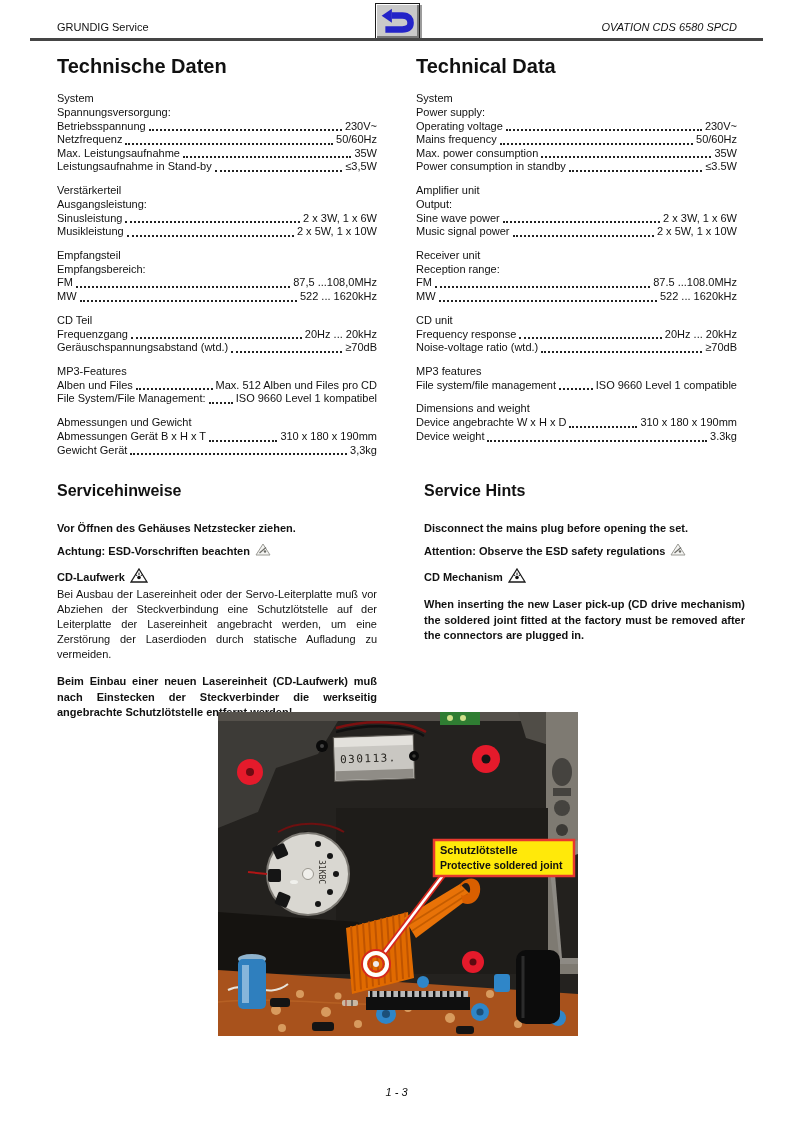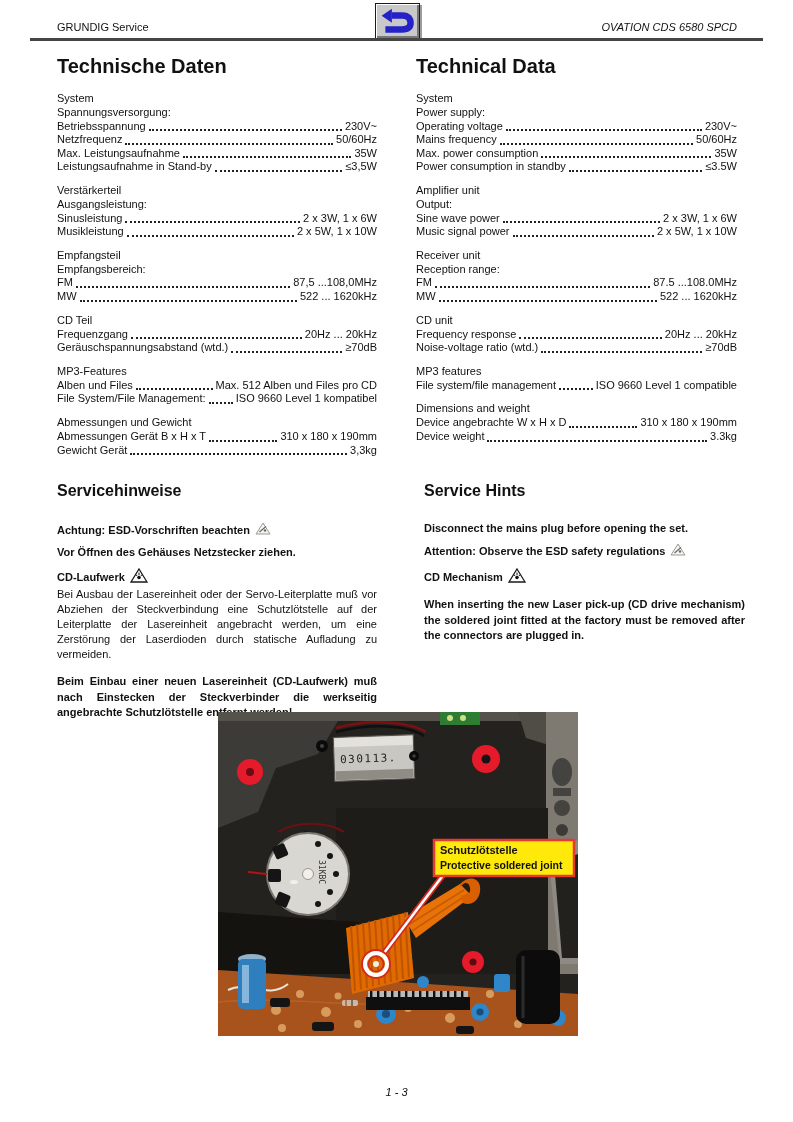--- a/index.html
+++ b/index.html
@@ -254,31 +254,31 @@
         <span class="lbl">Device weight</span>
         <span class="dots"></span>
         <span class="val">3.3kg</span>
       </div>
   </div>
 </div>
 
 <div class="svc-l">
   <div class="svc-title">Servicehinweise</div>
   <div class="svc-line">
+    <span>Vor Öffnen des Gehäuses Netzstecker ziehen.</span>
+  </div>
+  <div class="svc-line">
     <span>Achtung: ESD-Vorschriften beachten</span>
     <span class="icon">
       <svg width="16" height="13" viewBox="0 0 16 13">
           <polygon points="8,1 15,12 1,12" fill="#f4f4f2" stroke="#9a9a94" stroke-width="1"></polygon>
           <line x1="4.5" y1="10" x2="11" y2="4.5" stroke="#6b6b66" stroke-width="1.2"></line>
           <circle cx="10" cy="8.5" r="1.2" fill="#6b6b66"></circle>
         </svg>
     </span>
-  </div>
-  <div class="svc-line">
-    <span>Vor Öffnen des Gehäuses Netzstecker ziehen.</span>
   </div>
   <div class="svc-head">
     <span>CD-Laufwerk</span>
     <span class="icon">
       <svg width="18" height="15" viewBox="0 0 18 15">
           <polygon points="9,1 17,14 1,14" fill="none" stroke="#1a1a1a" stroke-width="1.3"></polygon>
           <circle cx="9" cy="9.5" r="1.8" fill="#111"></circle>
           <line x1="9" y1="7.2" x2="9" y2="4.6" stroke="#111" stroke-width="1"></line>
           <line x1="7.2" y1="8" x2="5.4" y2="6.2" stroke="#111" stroke-width="1"></line>
           <line x1="10.8" y1="8" x2="12.6" y2="6.2" stroke="#111" stroke-width="1"></line>

